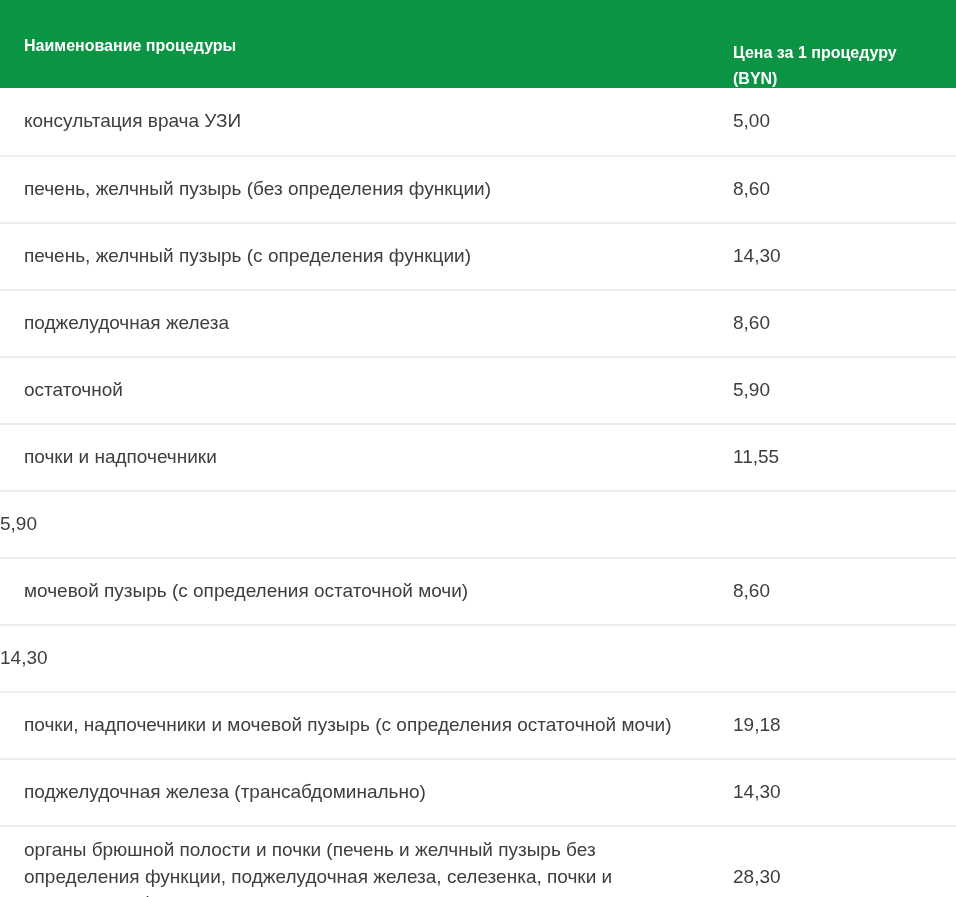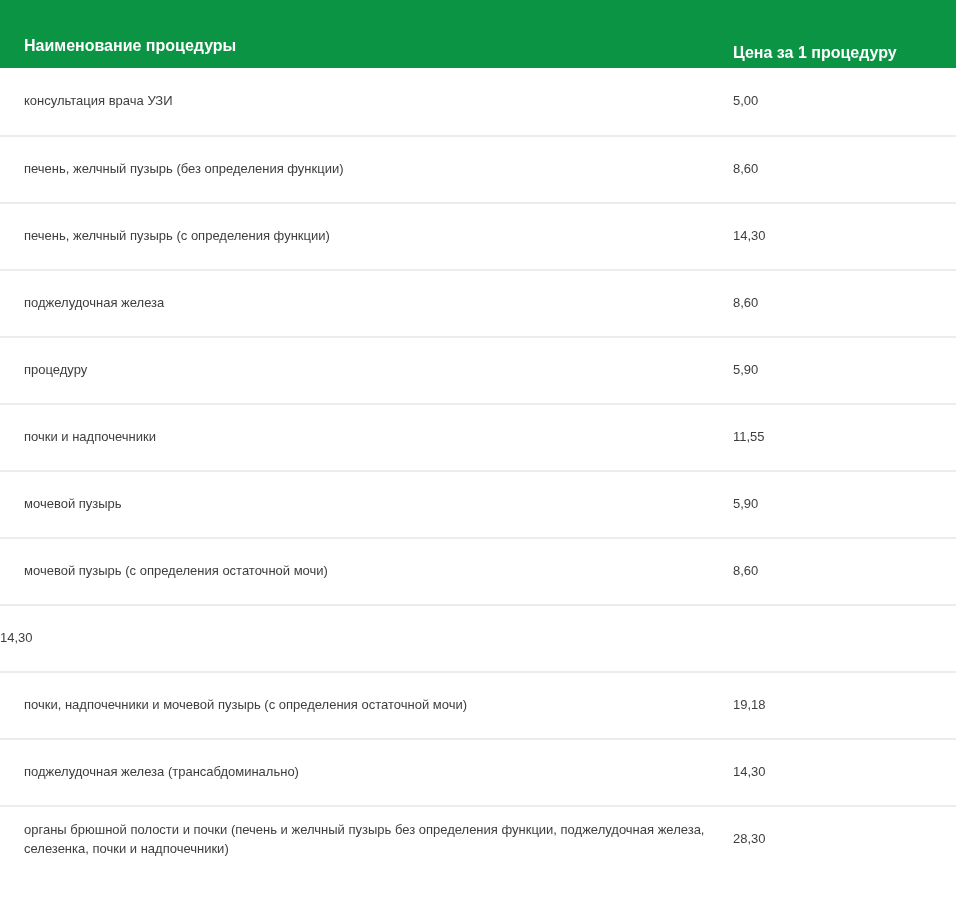--- a/index.html
+++ b/index.html
@@ -18,21 +18,21 @@
     font-family: "Liberation Sans", "DejaVu Sans", sans-serif;
   }
   .price-table {
     width: 956px;
   }
   
   .thead {
     display: grid;
     grid-template-columns: 733px 1fr;
     align-items: center;
-    height: 68px;
+    height: 88px;
     background: var(--header-bg);
     color: var(--header-text);
     font-weight: bold;
     font-size: 16px;
     line-height: 26px;
   }
   .th-name {
     padding-left: 24px;
   }
   .th-price {
@@ -49,21 +49,21 @@
     display: grid;
     grid-template-columns: 733px 1fr;
     align-items: center;
     min-height: 67px;
     background: var(--row-bg);
   }
   .tr + .tr {
     border-top: 2px solid var(--separator);
   }
   .td {
-    font-size: 13px;
+    font-size: 19px;
     line-height: 1.4;
     color: var(--row-text);
     padding-top: 10px;
     padding-bottom: 10px;
   }
   .td-name {
     padding-left: 24px;
     padding-right: 24px;
   }
   .td-price {
@@ -95,31 +95,30 @@
     <div class="td td-name">печень, желчный пузырь (с определения функции)</div>
     <div class="td td-price">14,30</div>
   </div>
 
   <div class="tr">
     <div class="td td-name">поджелудочная железа</div>
     <div class="td td-price">8,60</div>
   </div>
 
   <div class="tr">
-    <div class="td td-name">процедуру</div>
+    <div class="td td-name">остаточной</div>
     <div class="td td-price">5,90</div>
   </div>
 
   <div class="tr">
     <div class="td td-name">почки и надпочечники</div>
     <div class="td td-price">11,55</div>
   </div>
 
   <div class="tr">
-    <div class="td td-name">мочевой пузырь</div>
     <div class="td td-price">5,90</div>
   </div>
 
   <div class="tr">
     <div class="td td-name">мочевой пузырь (с определения остаточной мочи)</div>
     <div class="td td-price">8,60</div>
   </div>
 
   <div class="tr">
     <div class="td td-price">14,30</div>

